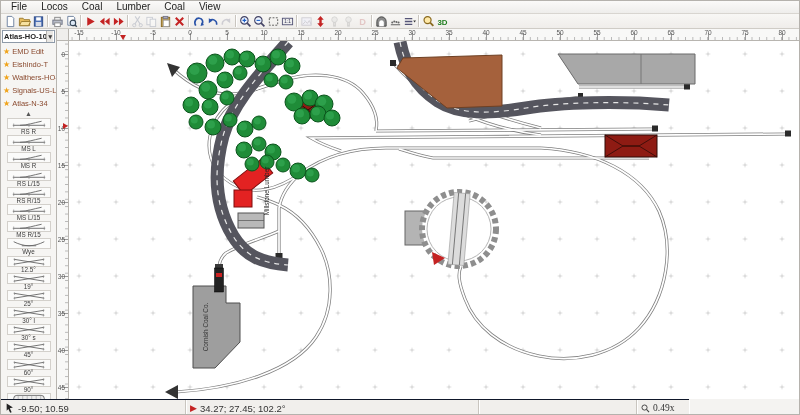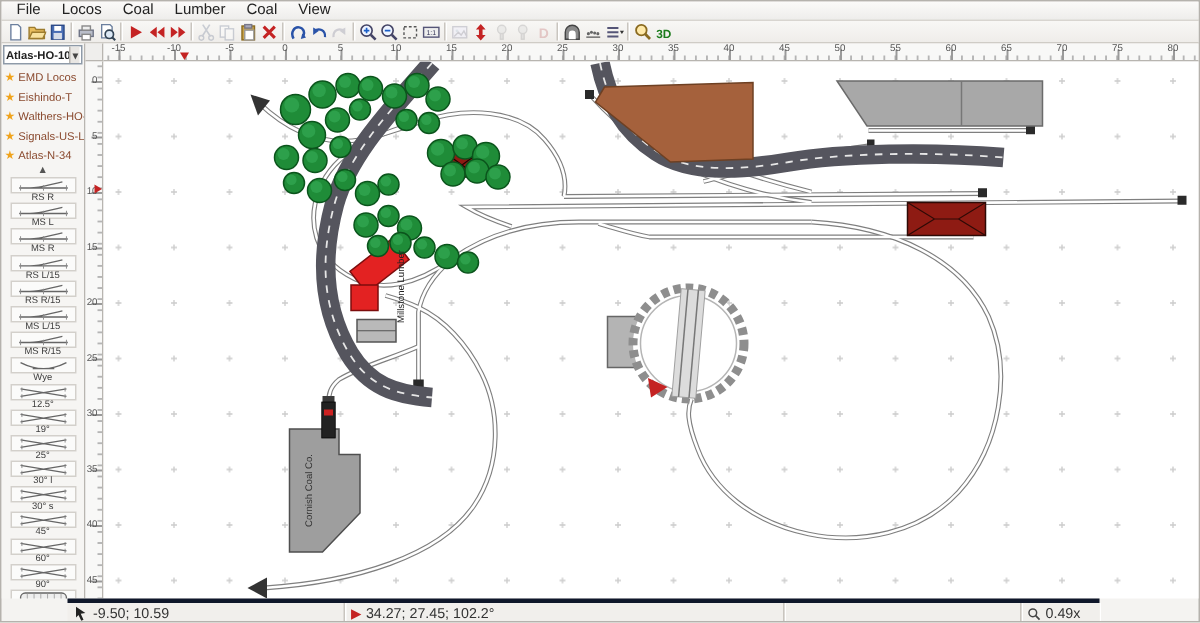--- a/index.html
+++ b/index.html
@@ -59,28 +59,28 @@
   .ruler-left .marker{position:absolute;right:0;width:0;height:0;
     border-top:3px solid transparent;border-bottom:3px solid transparent;
     border-left:5px solid var(--accent,#c42323);}
   
   .canvas{position:absolute;left:68px;top:40px;width:732px;height:358px;background:#fff;overflow:hidden;}
   .canvas svg{display:block;}
   .track{stroke:#7f7f7f;stroke-width:3.2;fill:none;}
   .trackw{stroke:#ffffff;stroke-width:1.7;fill:none;}
   
   .statusbar{position:absolute;left:0;top:398px;width:688px;height:17px;
-    background:#f1efec;border-top:3px solid #0f172a;display:flex;font-size:9.5px;color:#333;margin-left:44px;}
+    background:#f1efec;border-top:1px solid #0f172a;display:flex;font-size:9.5px;color:#333;}
   .ssec{display:flex;align-items:center;padding:0 4px;border-right:1px solid #c9c5bf;
     box-shadow:1px 0 0 #fff;white-space:nowrap;overflow:hidden;}
   .ssec svg{margin-right:3px;}
   .s1{width:185px;}
   .s2{width:293px;}
   .s3{flex:1;}
-  .s4{width:52px;border-right:none;}
+  .s4{width:52px;border-right:none;font-family:Liberation Serif, serif;}
   .red-play{color:var(--accent,#c42323);font-size:9px;margin-right:3px;}
 </style>
 </head>
 <body>
 
 <div class="app">
 
   <div class="menubar" id="menubar">
       <span class="menu-item">File</span>
       <span class="menu-item">Locos</span>
@@ -280,21 +280,21 @@
     </div>
 
   <div class="sidebar">
     <div class="lib-select">
       <span class="lbl">Atlas-HO-100</span>
       <span class="dd-arrow">▾</span>
     </div>
     <div id="favlist">
         <div class="fav">
           <span class="star">★</span>
-          <span class="flabel">EMD Locos</span>
+          <span class="flabel">EMD Edit</span>
         </div>
         <div class="fav">
           <span class="star">★</span>
           <span class="flabel">Eishindo-T</span>
         </div>
         <div class="fav">
           <span class="star">★</span>
           <span class="flabel">Walthers-HO-Co</span>
         </div>
         <div class="fav">

